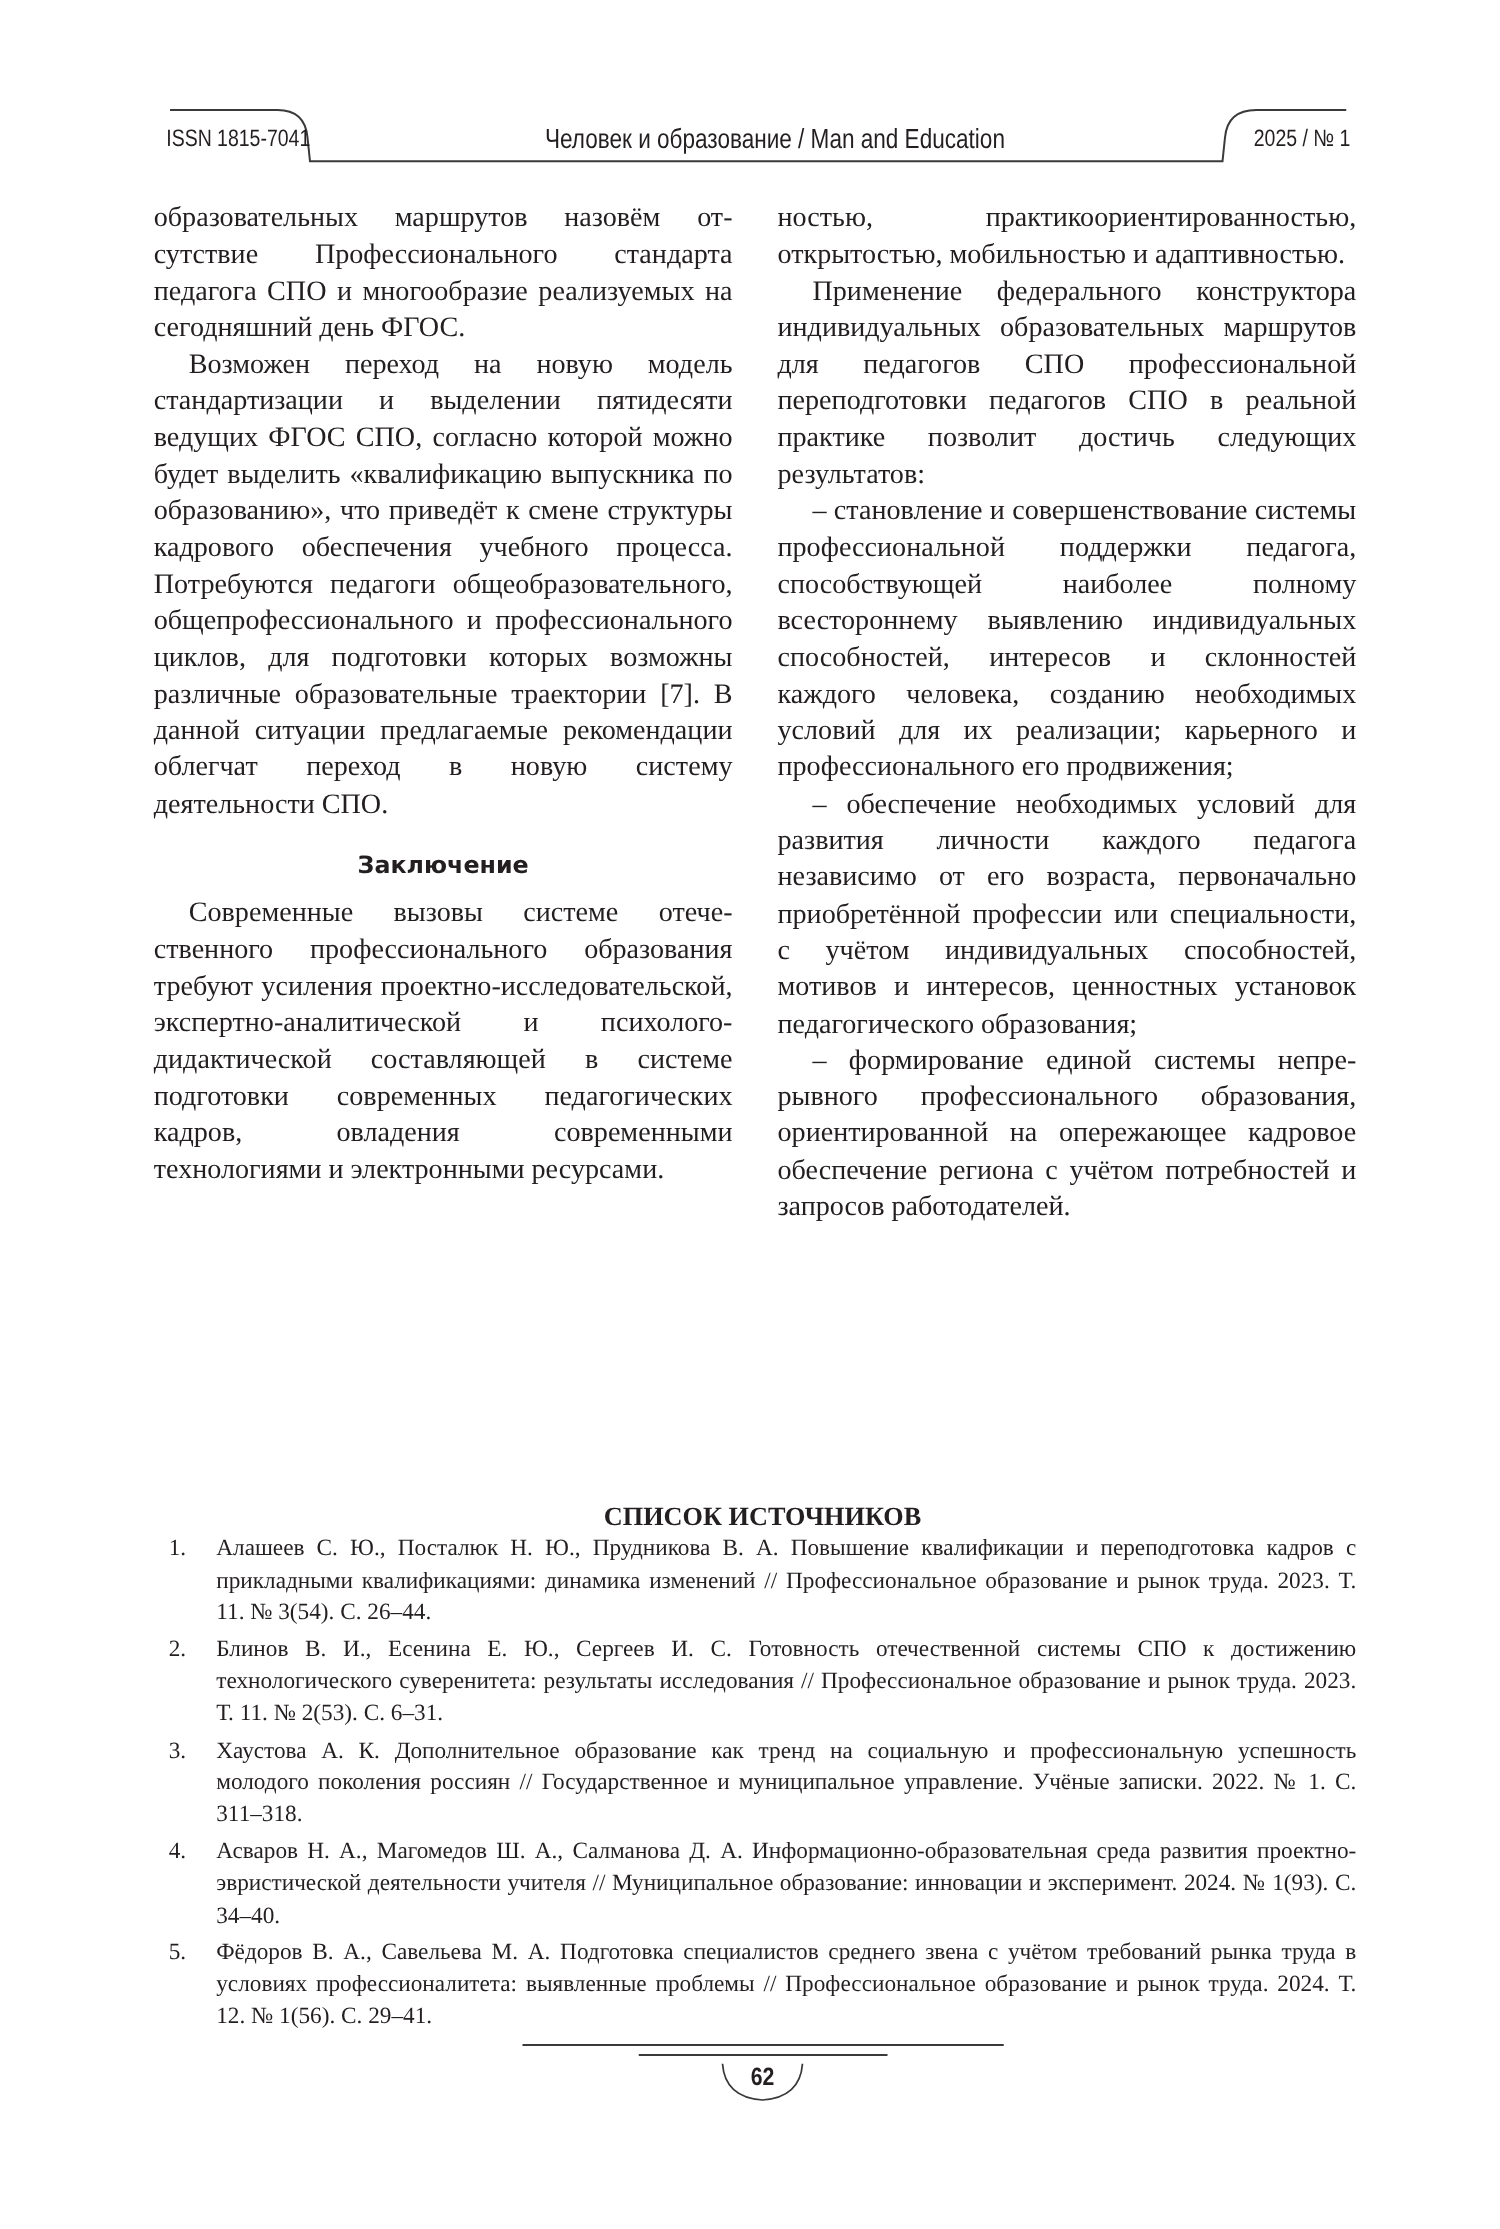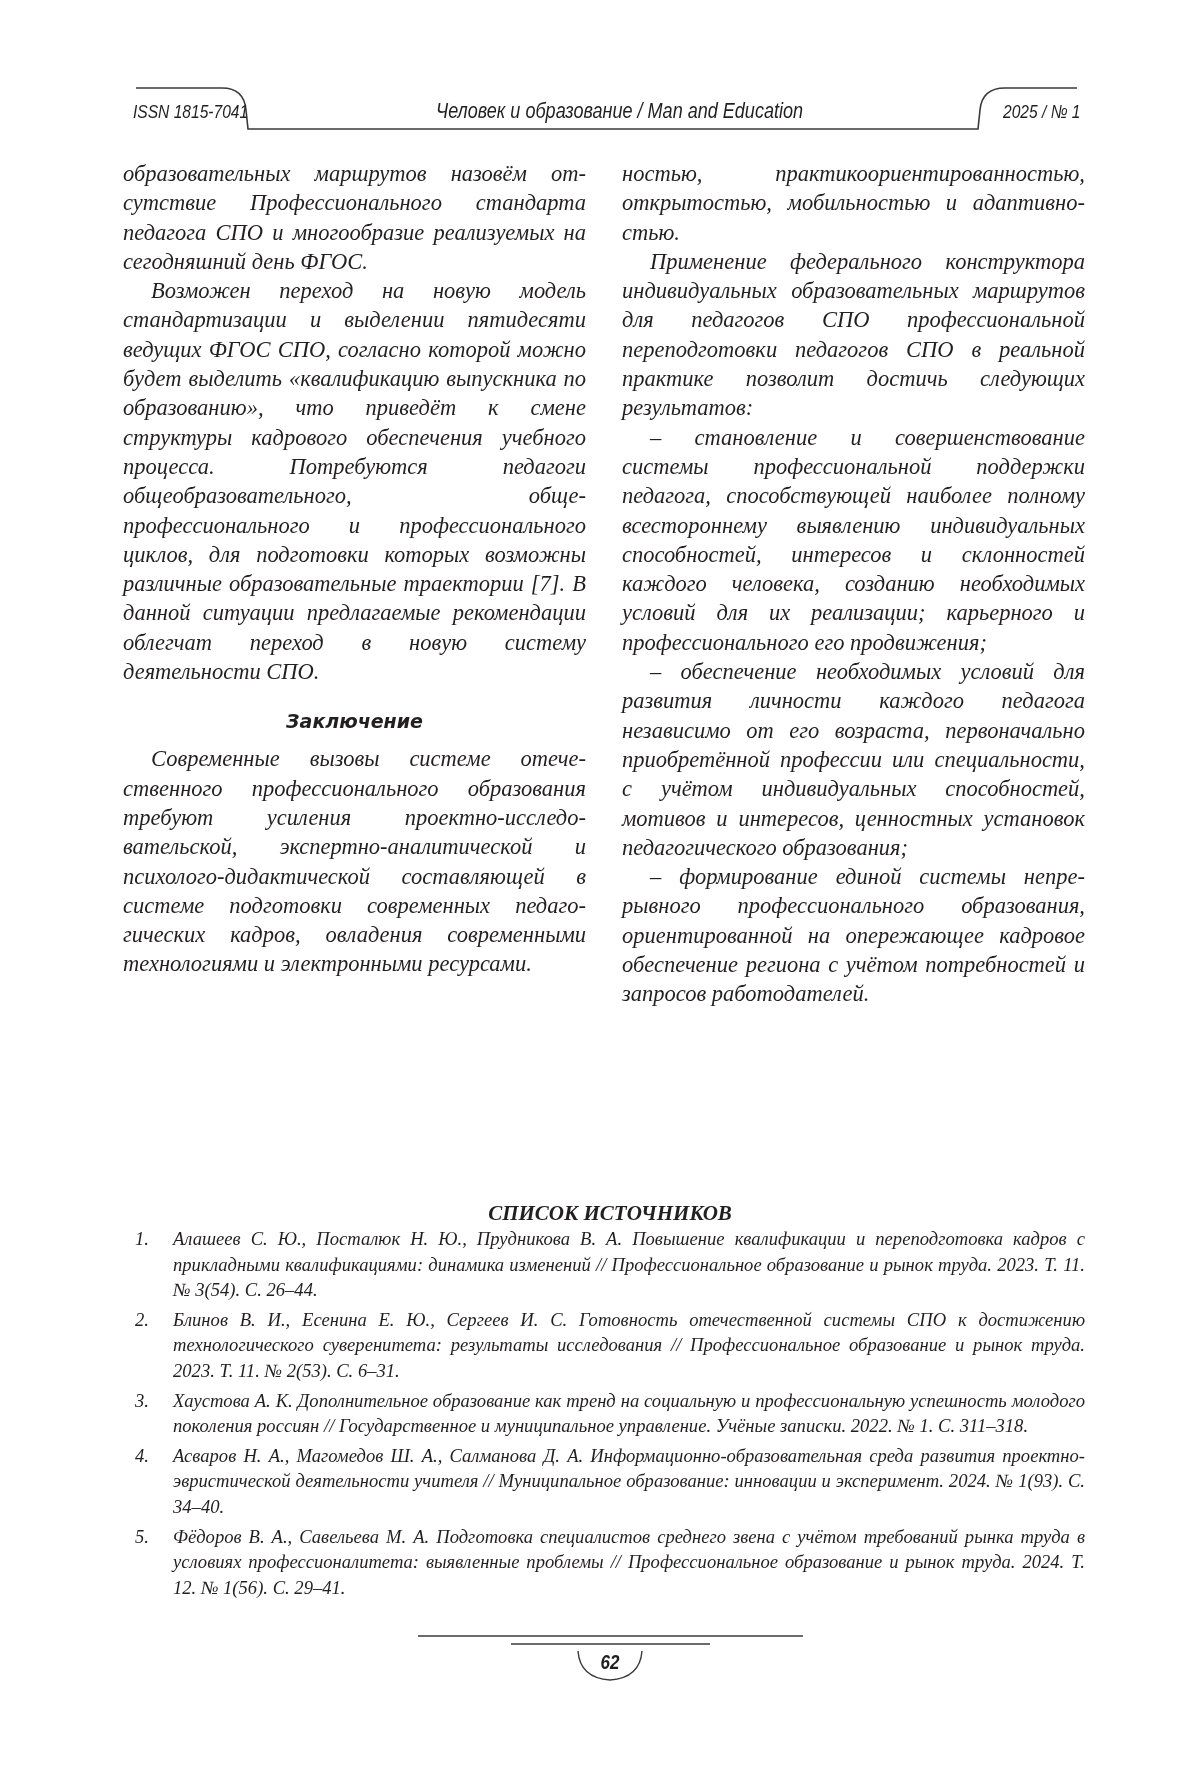--- a/index.html
+++ b/index.html
@@ -1,17 +1,17 @@
 <!DOCTYPE html>
 <html><head>
   <meta charset="utf-8">
   <style>
     html, body { margin: 0; padding: 0; background: #ffffff; }
     body { width: 1200px; height: 1783px; position: relative; overflow: hidden; color: #231f20; }
-    .page { position: absolute; left: 0; top: 0; width: 1200px; height: 1267px; font-style: italic; }
+    .page { position: absolute; left: 0; top: 0; width: 1200px; height: 1267px; }
 
     
     .hdr-svg { position: absolute; left: 0; top: 0; width: 1200px; height: 140px; }
     .hdr-text { position: absolute; font-family: "Liberation Sans", sans-serif; font-size: 19px; color: #231f20; transform: scaleX(0.82); transform-origin: left center; white-space: nowrap; }
     .hdr-issn { left: 133px; top: 101px; }
     .hdr-title { left: 436px; top: 98px; font-size: 22px; }
     .hdr-issue { left: 1003px; top: 101px; }
 
     
     .col { position: absolute; top: 159px; width: 463px; font-family: "Liberation Serif", serif; font-size: 22.5px; line-height: 29.3px; text-align: justify; hyphens: manual; }

